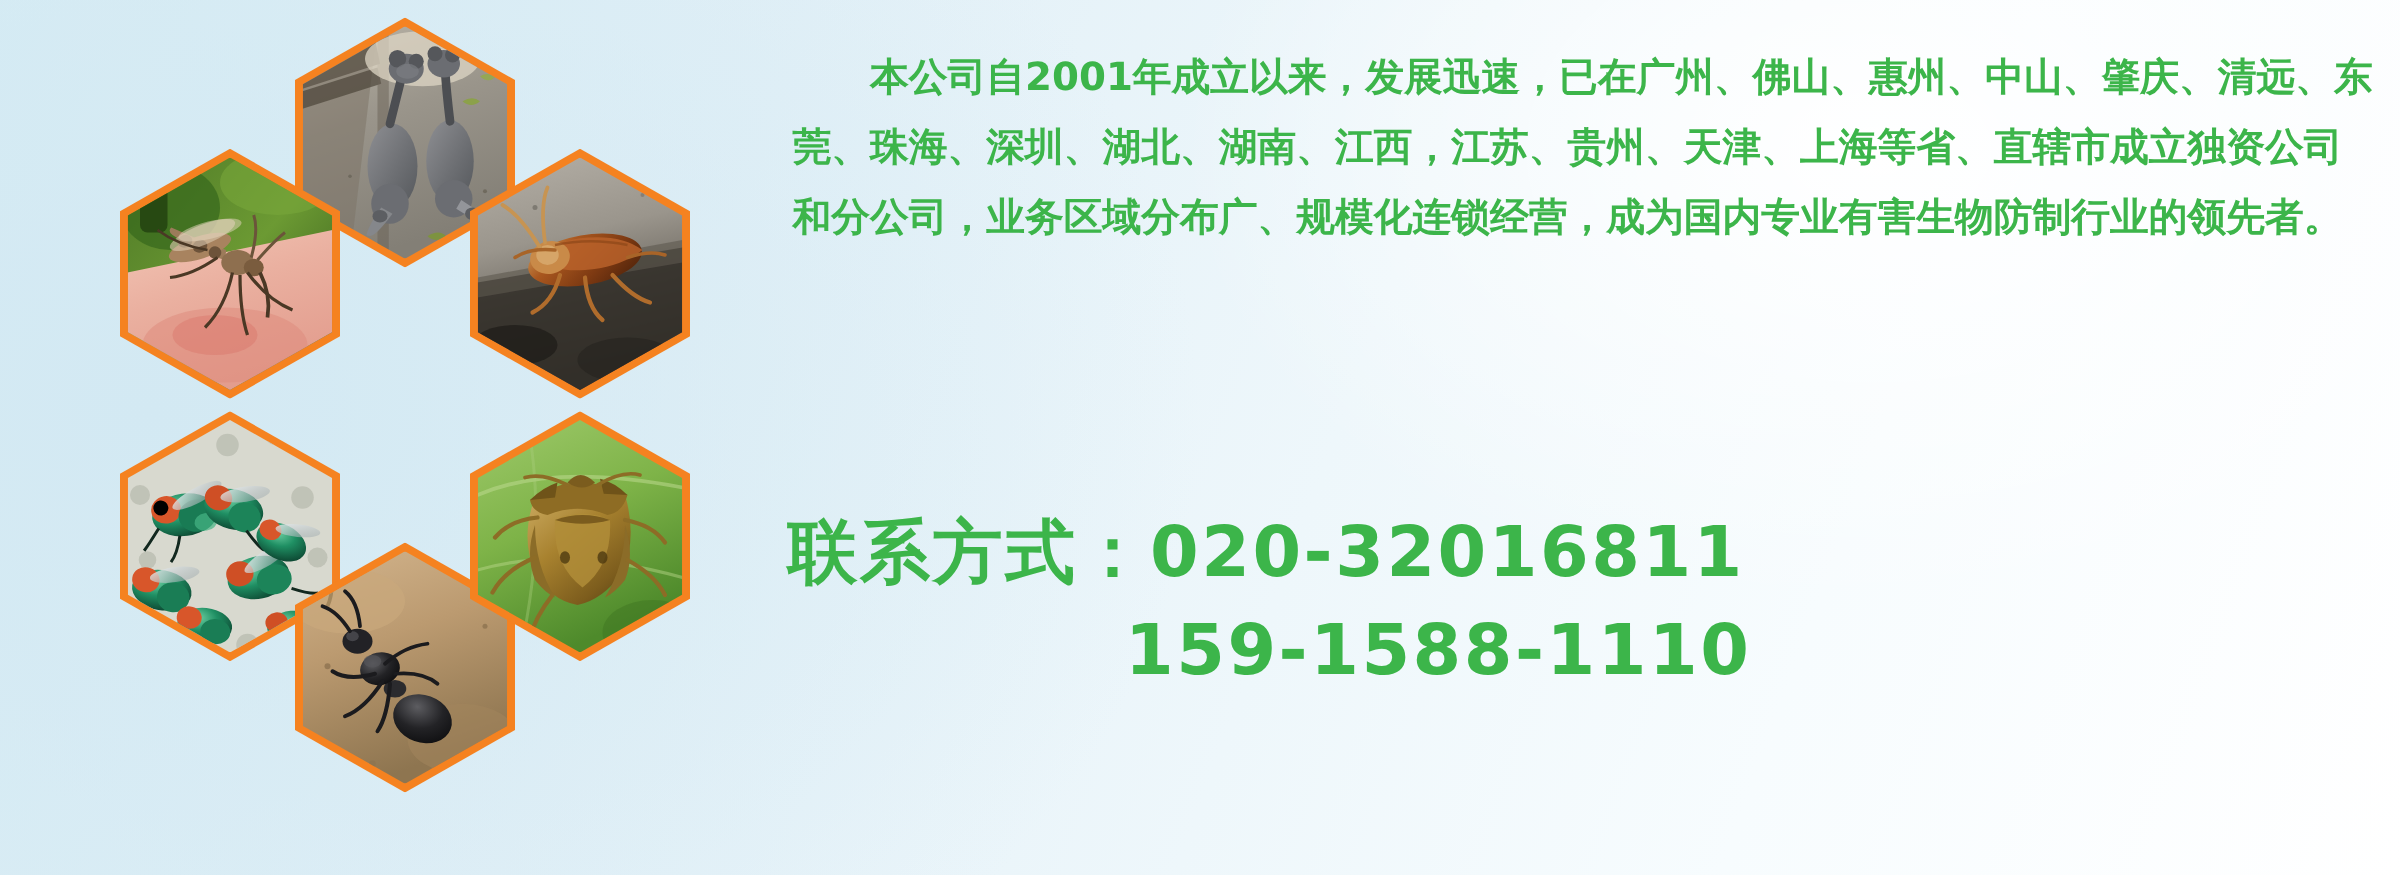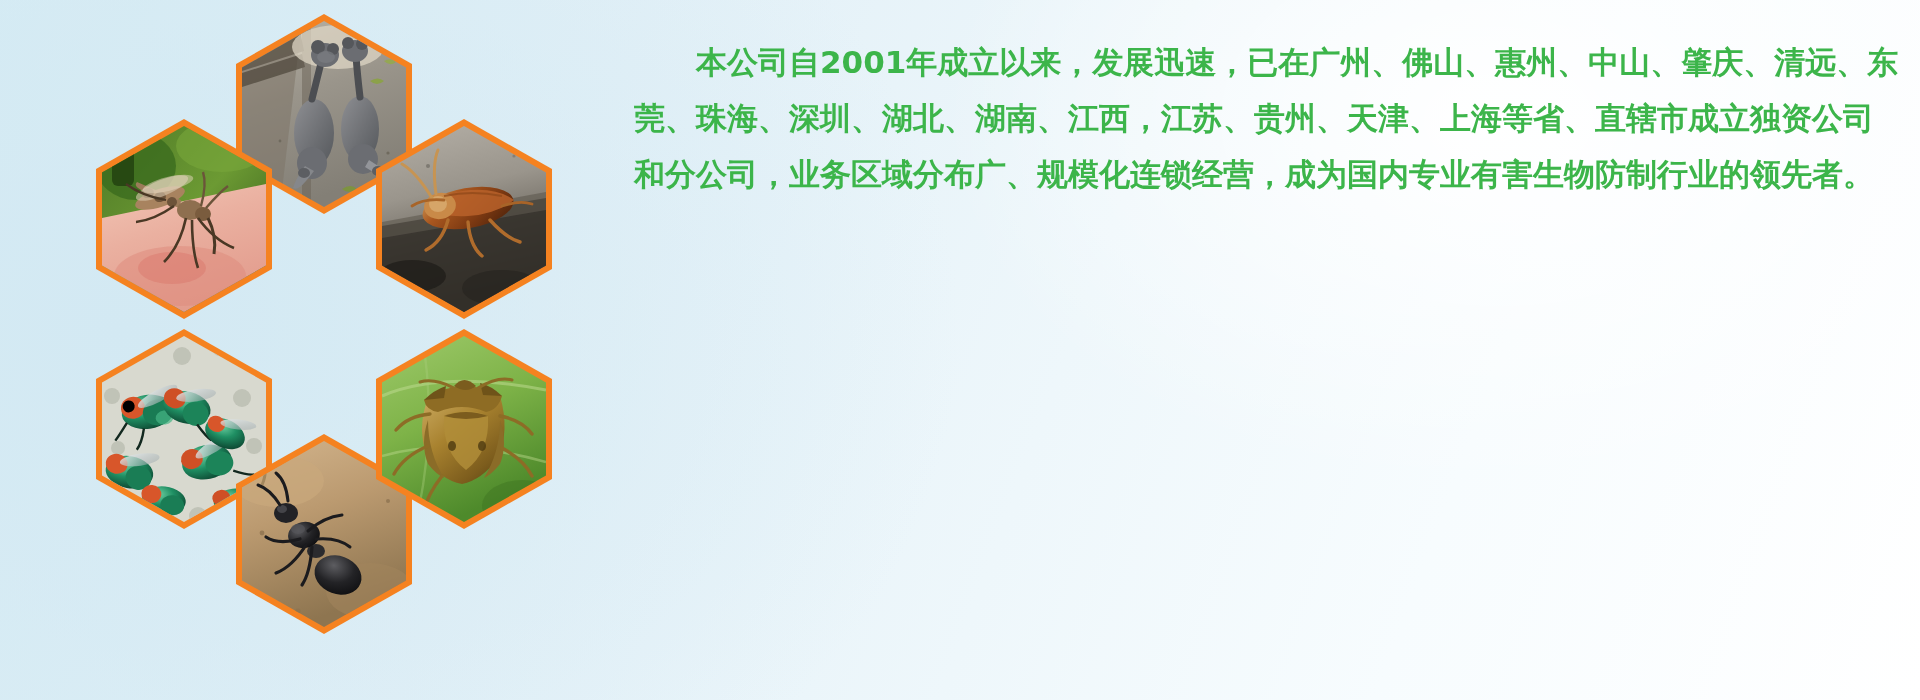--- a/index.html
+++ b/index.html
@@ -419,14 +419,22 @@
           </g>
         </svg>
       </div>
     </div>
   </div>
 
   <div id="copy">
     <p id="intro-paragraph">本公司自2001年成立以来，发展迅速，已在广州、佛山、惠州、中山、肇庆、清远、东莞、珠海、深圳、湖北、湖南、江西，江苏、贵州、天津、上海等省、直辖市成立独资公司和分公司，业务区域分布广、规模化连锁经营，成为国内专业有害生物防制行业的领先者。</p>
   </div>
 
+  <div id="contact-block">
+    <div class="contact-line" id="contact-line-1">
+      <span class="contact-label">联系方式：</span><span>020-32016811</span>
+    </div>
+    <div class="contact-line" id="contact-line-2">
+      <span>159-1588-1110</span>
+    </div>
+  </div>
 
 </div>
 
 </body></html>

